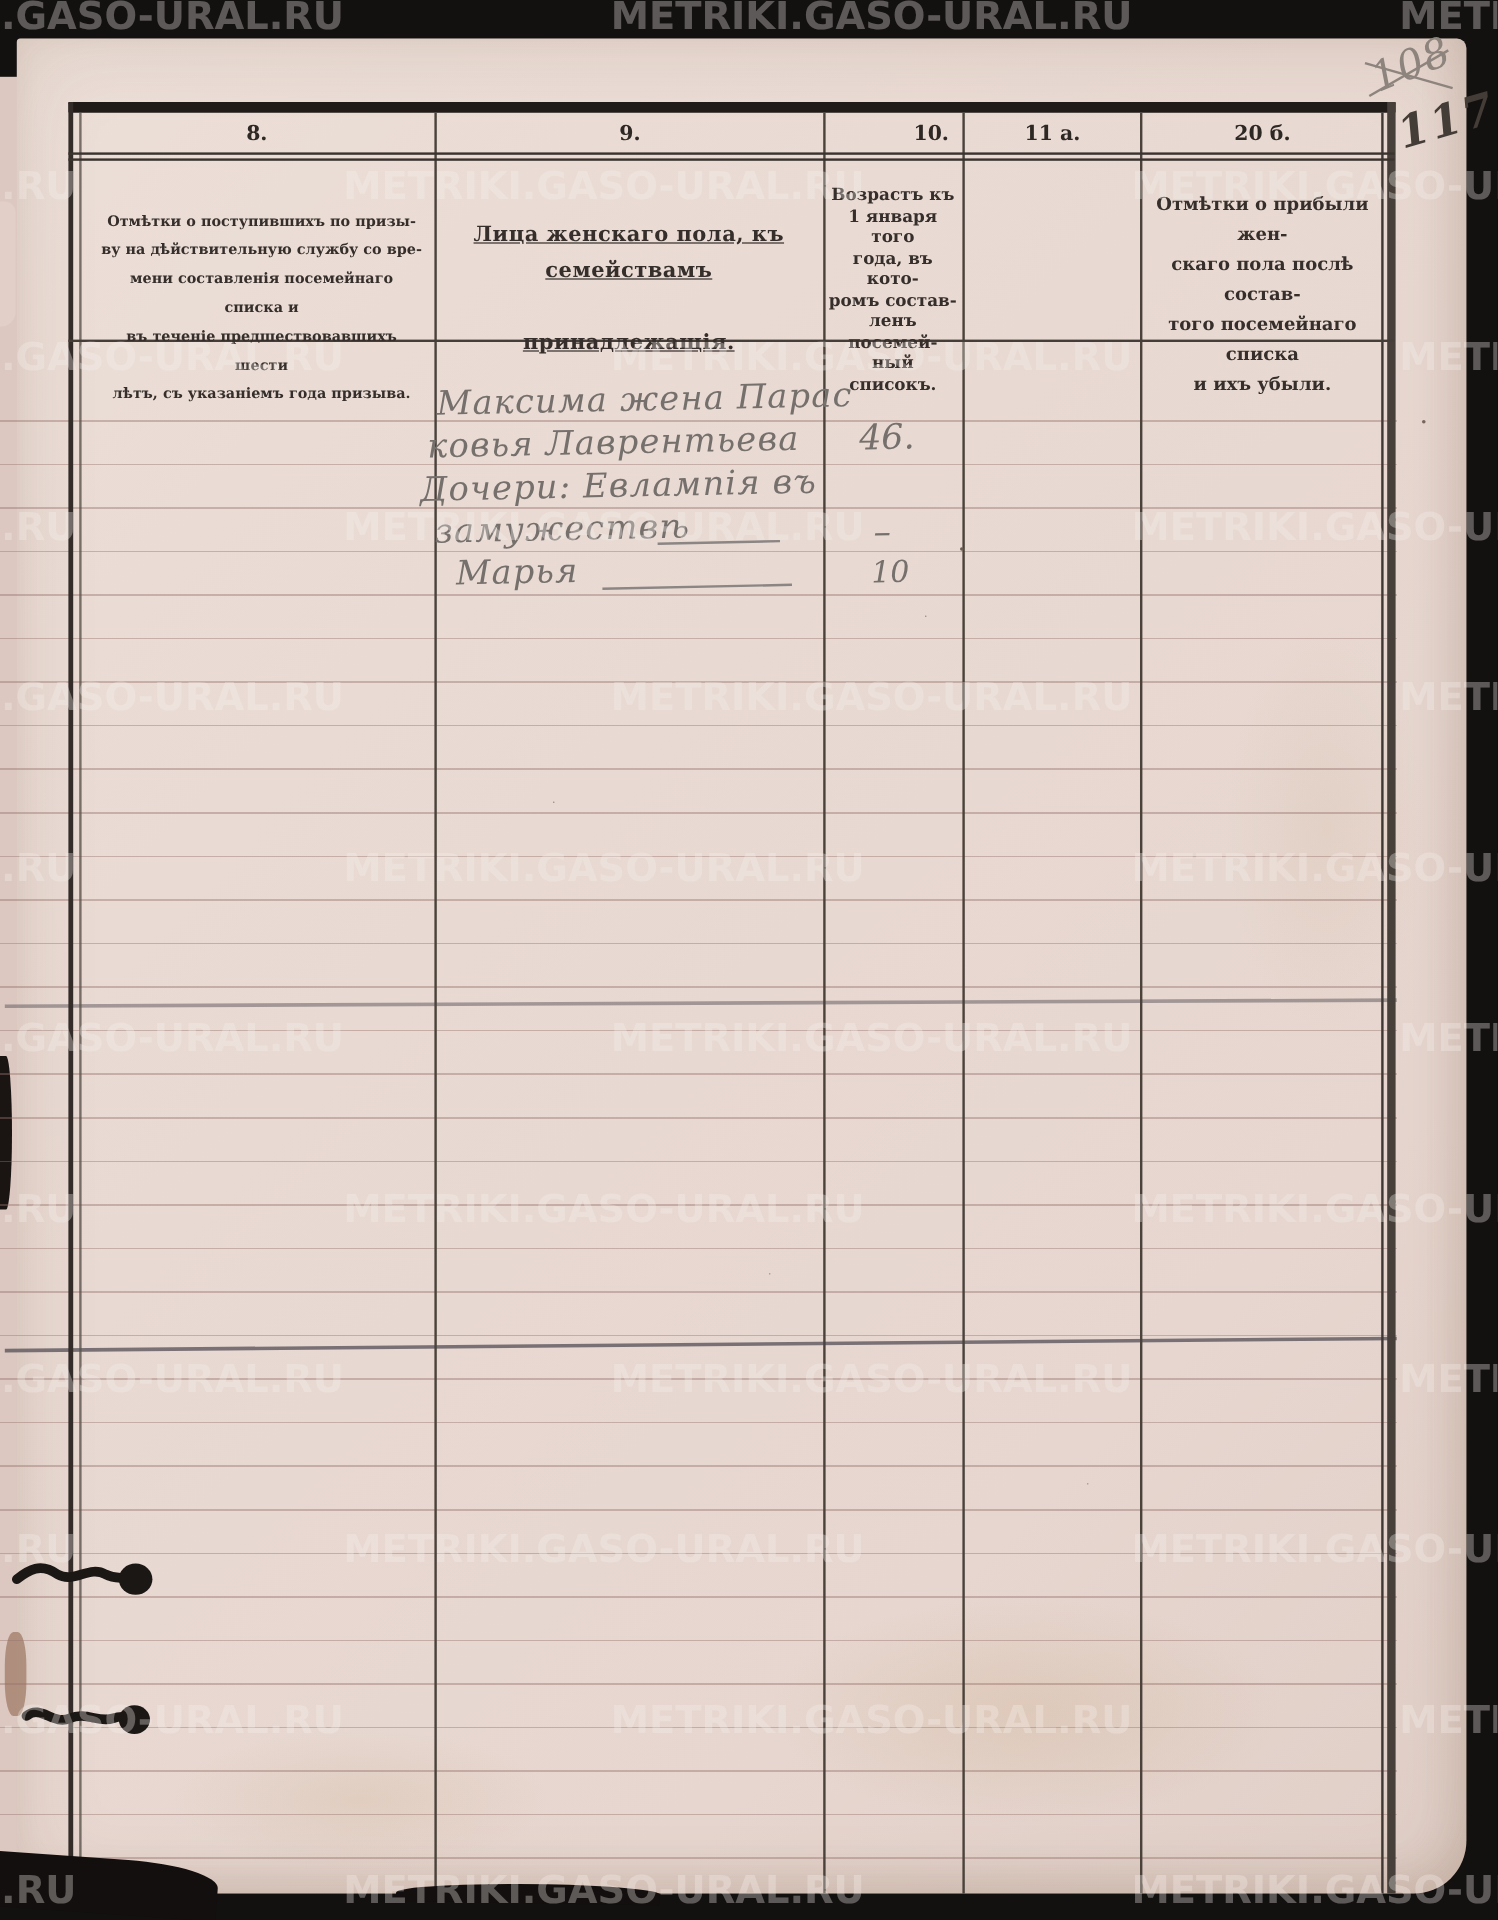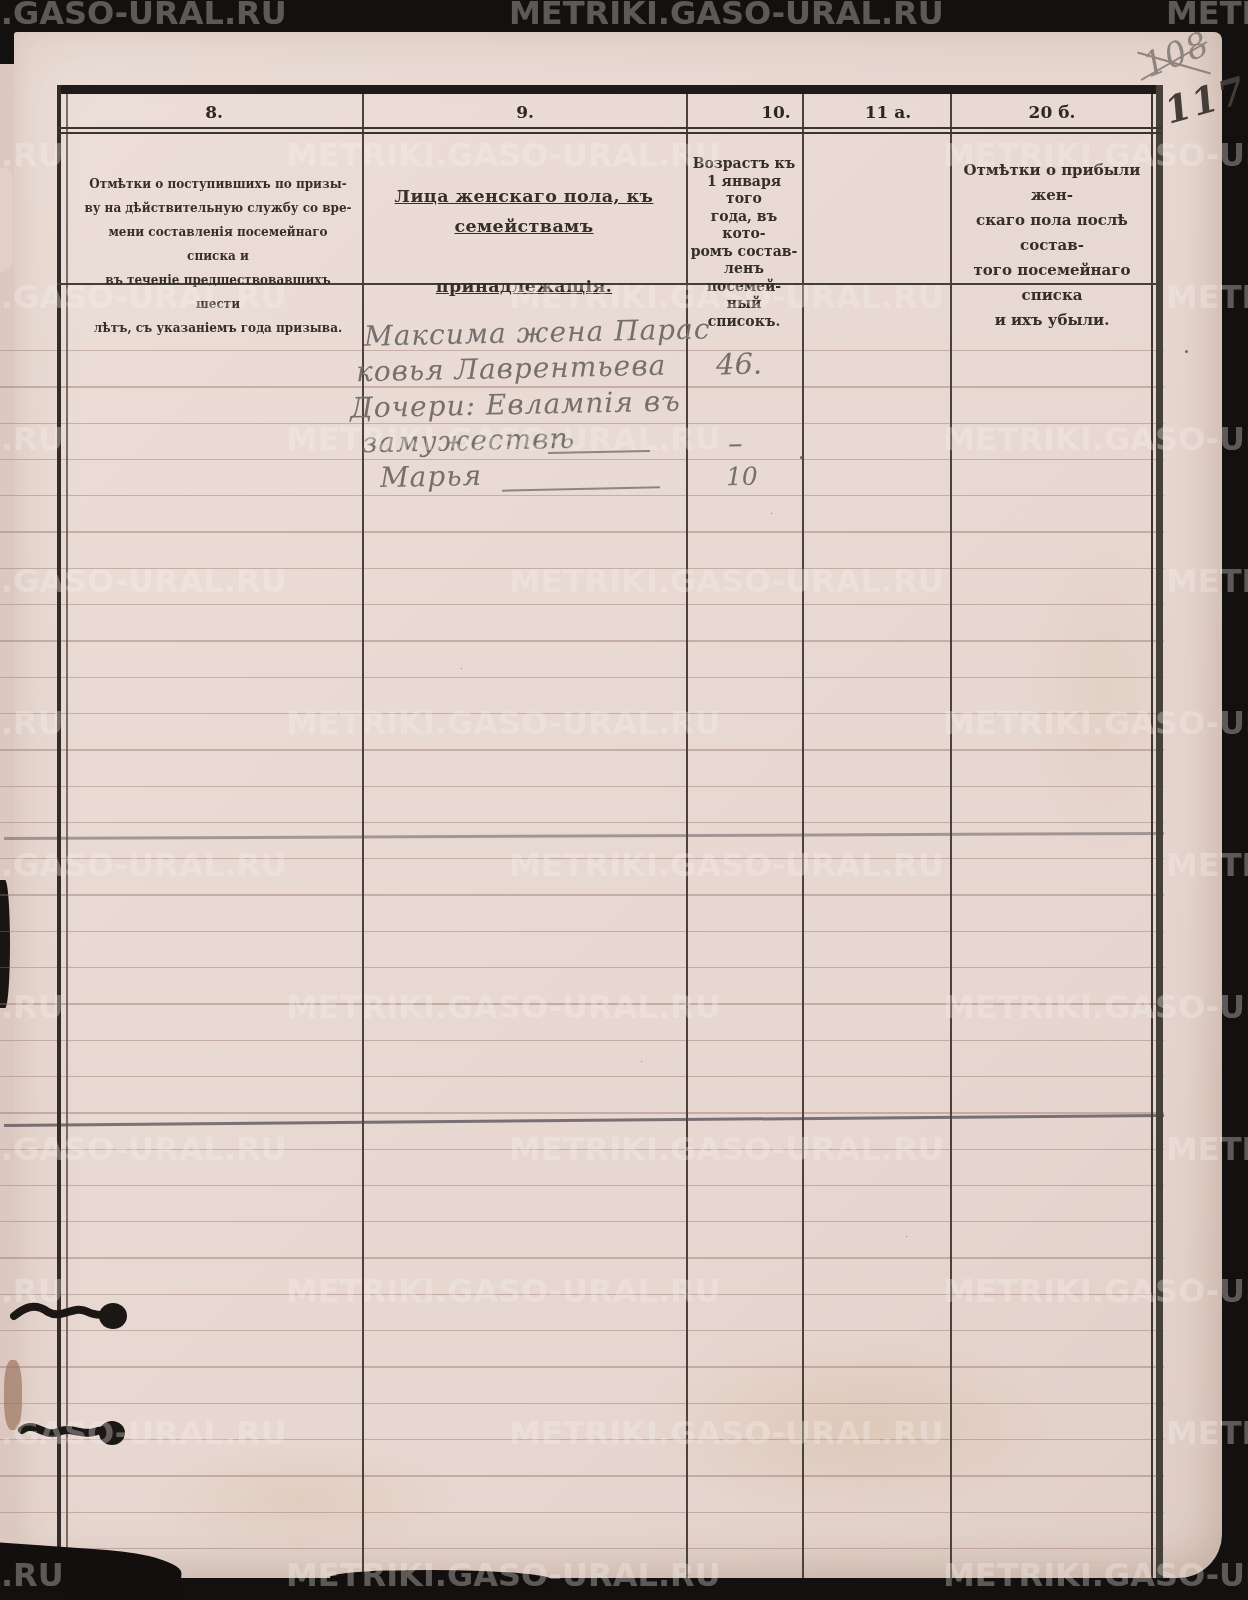--- a/index.html
+++ b/index.html
@@ -90,21 +90,21 @@
   <div class="tf vline" style="left:686px;"></div>
   <div class="tf vline" style="left:802px;"></div>
   <div class="tf vline" style="left:950px;"></div>
   <div class="tf hline" style="top:127px;"></div>
   <div class="tf hline" style="top:132px;"></div>
   <div class="tf hline" style="top:283px;background:#453d37;"></div>
 
   <div class="cnum" style="left:66px;width:296px;">8.</div>
   <div class="cnum" style="left:364px;width:322px;">9.</div>
   <div class="cnum" style="left:688px;width:114px;margin-left:31px;">10.</div>
-  <div class="cnum" style="left:804px;width:146px;padding-left:11px;">11 а.</div>
+  <div class="cnum" style="left:804px;width:146px;">11 а.</div>
   <div class="cnum" style="left:952px;width:200px;">20 б.</div>
 
   <div class="ptxt h8">Отмѣтки о поступившихъ по призы-
 ву на дѣйствительную службу со вре-
 мени составленія посемейнаго списка и
 въ теченіе предшествовавшихъ шести
 лѣтъ, съ указаніемъ года призыва.</div>
   <div class="ptxt h9">Лица женскаго пола, къ семействамъ
 
 принадлежащія.</div>

